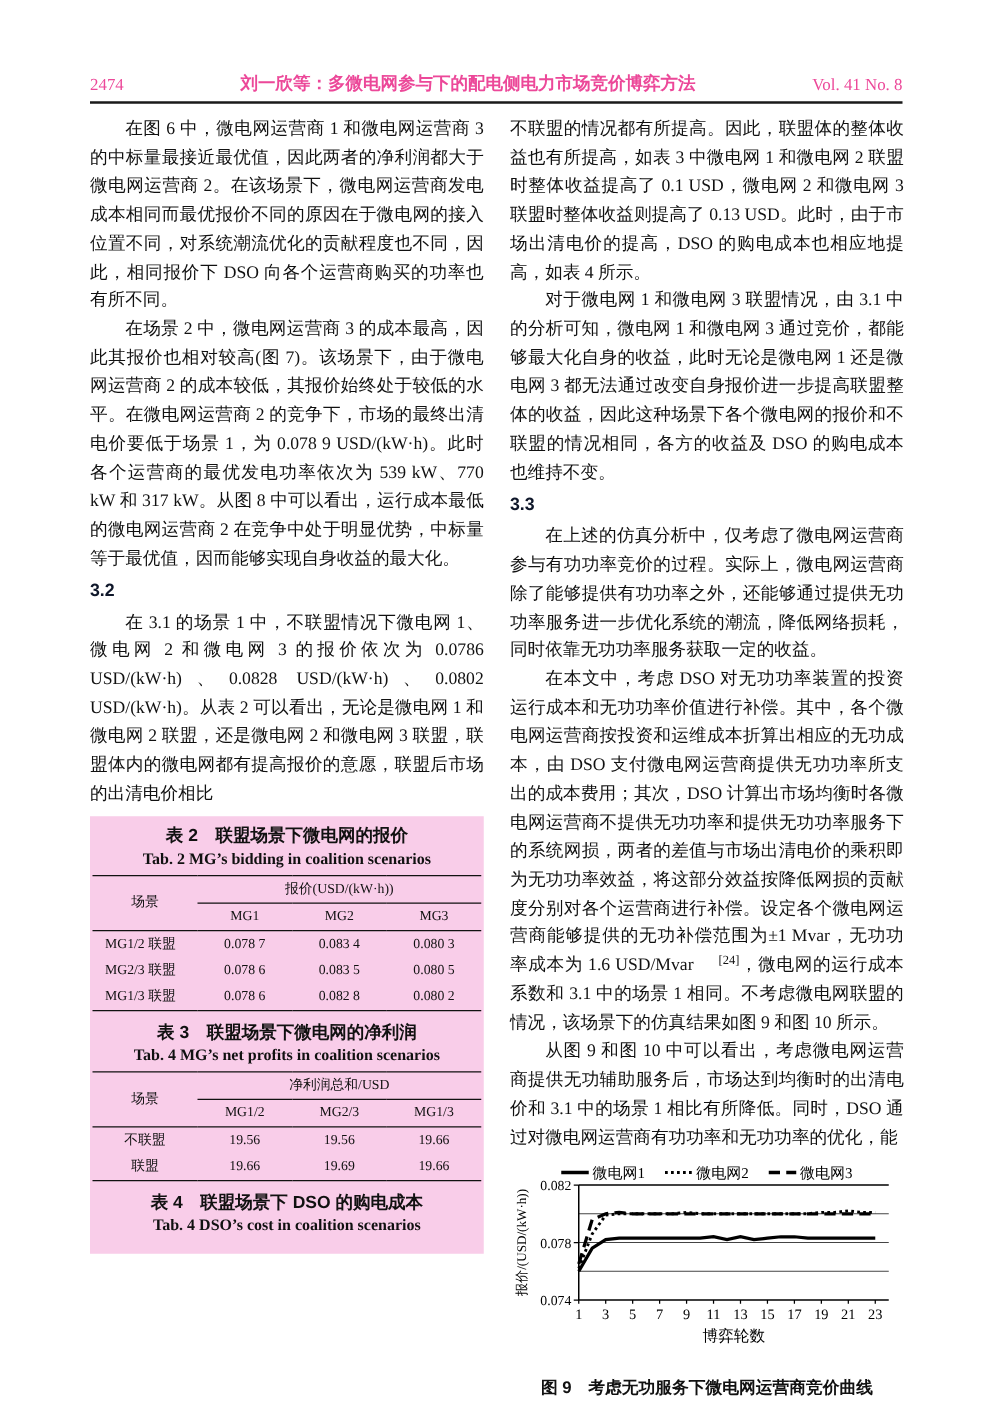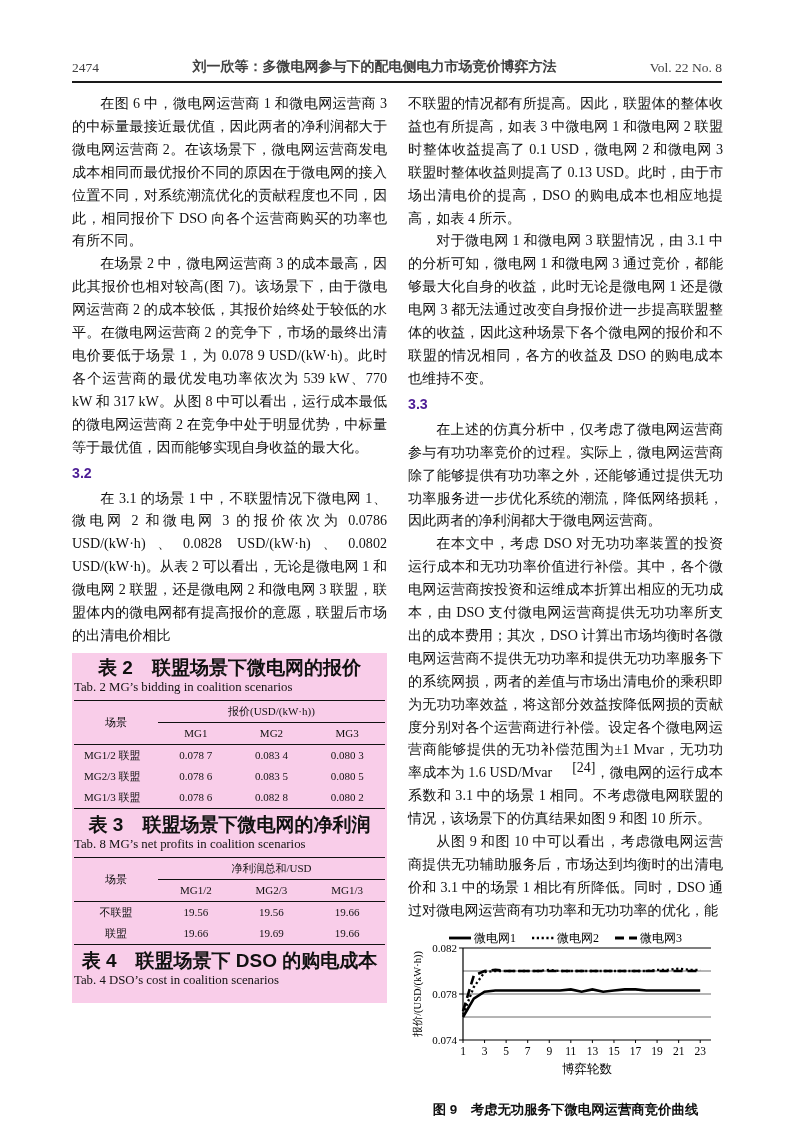--- a/index.html
+++ b/index.html
@@ -6,52 +6,52 @@
   html,body { background:#ffffff; }
   body {
     width:793px; height:1122px; overflow:hidden; position:relative;
     font-family:"Liberation Serif","DejaVu Serif",serif;
     color:#111;
   }
   .page-header {
     margin:58px 71px 0 72px;
     display:flex; justify-content:space-between; align-items:flex-end;
     border-bottom:2px solid #1a1a1a; padding-bottom:5px;
-    color:#404040; font-size:13.5px;
+    color:#ec4899; font-size:13.5px;
   }
   .page-header .jtitle { font-size:14px; font-weight:bold; font-family:"Liberation Sans",sans-serif; }
   .columns {
     margin:9px 71px 0 72px;
     display:flex; gap:21px;
   }
   .col { width:315px; flex:0 0 315px; }
   p.body {
     font-size:14.1px; line-height:22.9px;
     text-align:justify; text-justify:inter-character;
     text-indent:2em;
     font-family:Liberation Serif, serif;
   }
   .sec-heading {
-    color:#4c1d95; font-weight:bold;
+    color:#0f172a; font-weight:bold;
     font-family:"Liberation Sans","DejaVu Sans",sans-serif;
     font-size:14.2px; line-height:24px; margin:2px 0 2px 0;
     display:flex; gap:10px;
   }
-  sup { font-size:14px; vertical-align:super; line-height:0;padding-left:20px; }
+  sup { font-size:10px; vertical-align:super; line-height:0;padding-left:20px; }
 
   
   .pink-block {
     background:#f9cde9; margin-top:6px; padding:5px 2px 10px 2px;
   }
   .tb-title-zh {
-    text-align:center; font-weight:bold; font-size:19px; line-height:20px;
+    text-align:center; font-weight:bold; font-size:14px; line-height:20px;
     font-family:"Liberation Sans","DejaVu Sans",sans-serif;
   }
   .tb-title-en {
-    font-weight:normal; font-size:12.8px; line-height:19px;
+    text-align:center; font-weight:bold; font-size:12.8px; line-height:19px;
     margin-bottom:3px;
   }
   table.tbl {
     width:100%; border-collapse:collapse;
     font-size:11px; line-height:15px;
     border-top:1.6px solid #111; border-bottom:1.6px solid #111;
     margin-bottom:6px;
   }
   table.tbl th, table.tbl td { font-weight:normal; padding:3px 4px; text-align:center; }
   table.tbl thead .hdr-bottom { border-bottom:1px solid #111; }
@@ -66,21 +66,21 @@
     font-family:"Liberation Sans","DejaVu Sans",sans-serif; margin-top:19px;
   }
   .fig-cap-en { text-align:center; font-weight:bold; font-size:13px; line-height:19px; }
 </style>
 </head>
 <body>
 
 <div class="page-header">
   <span>2474</span>
   <span class="jtitle">刘一欣等：多微电网参与下的配电侧电力市场竞价博弈方法</span>
-  <span>Vol. 22 No. 8</span>
+  <span>Vol. 41 No. 8</span>
 </div>
 
 <div class="columns">
 
   <div class="col">
     <p class="body">在图 6 中，微电网运营商 1 和微电网运营商 3 的中标量最接近最优值，因此两者的净利润都大于微电网运营商 2。在该场景下，微电网运营商发电成本相同而最优报价不同的原因在于微电网的接入位置不同，对系统潮流优化的贡献程度也不同，因此，相同报价下 DSO 向各个运营商购买的功率也有所不同。</p>
     <p class="body">在场景 2 中，微电网运营商 3 的成本最高，因此其报价也相对较高(图 7)。该场景下，由于微电网运营商 2 的成本较低，其报价始终处于较低的水平。在微电网运营商 2 的竞争下，市场的最终出清电价要低于场景 1，为 0.078 9 USD/(kW·h)。此时各个运营商的最优发电功率依次为 539 kW、770 kW 和 317 kW。从图 8 中可以看出，运行成本最低的微电网运营商 2 在竞争中处于明显优势，中标量等于最优值，因而能够实现自身收益的最大化。</p>
     <div class="sec-heading">
       <span>3.2</span>
     </div>
@@ -118,21 +118,21 @@
           <tr>
             <td class="scn-left">MG1/3 联盟</td>
             <td>0.078 6</td>
             <td>0.082 8</td>
             <td>0.080 2</td>
           </tr>
         </tbody>
       </table>
 
       <div class="tb-title-zh">表 3　联盟场景下微电网的净利润</div>
-      <div class="tb-title-en">Tab. 8  MG’s net profits in coalition scenarios</div>
+      <div class="tb-title-en">Tab. 4  MG’s net profits in coalition scenarios</div>
       <table class="tbl">
         <thead>
           <tr>
             <th rowspan="2" class="hdr-bottom" style="width:27%;">场景</th>
             <th colspan="3" class="grp">净利润总和/USD</th>
           </tr>
           <tr>
             <th class="hdr-bottom">MG1/2</th>
             <th class="hdr-bottom">MG2/3</th>
             <th class="hdr-bottom">MG1/3</th>
@@ -159,21 +159,21 @@
 
     </div>
   </div>
 
   <div class="col">
     <p class="body" style="text-indent:0;">不联盟的情况都有所提高。因此，联盟体的整体收益也有所提高，如表 3 中微电网 1 和微电网 2 联盟时整体收益提高了 0.1 USD，微电网 2 和微电网 3 联盟时整体收益则提高了 0.13 USD。此时，由于市场出清电价的提高，DSO 的购电成本也相应地提高，如表 4 所示。</p>
     <p class="body">对于微电网 1 和微电网 3 联盟情况，由 3.1 中的分析可知，微电网 1 和微电网 3 通过竞价，都能够最大化自身的收益，此时无论是微电网 1 还是微电网 3 都无法通过改变自身报价进一步提高联盟整体的收益，因此这种场景下各个微电网的报价和不联盟的情况相同，各方的收益及 DSO 的购电成本也维持不变。</p>
     <div class="sec-heading">
       <span>3.3</span>
     </div>
-    <p class="body">在上述的仿真分析中，仅考虑了微电网运营商参与有功功率竞价的过程。实际上，微电网运营商除了能够提供有功功率之外，还能够通过提供无功功率服务进一步优化系统的潮流，降低网络损耗，因此两者的净利润都大于微电网运营商。</p>
+    <p class="body">在上述的仿真分析中，仅考虑了微电网运营商参与有功功率竞价的过程。实际上，微电网运营商除了能够提供有功功率之外，还能够通过提供无功功率服务进一步优化系统的潮流，降低网络损耗，同时依靠无功功率服务获取一定的收益。</p>
     <p class="body"><span>在本文中，考虑 DSO 对无功功率装置的投资运行成本和无功功率价值进行补偿。其中，各个微电网运营商按投资和运维成本折算出相应的无功成本，由 DSO 支付微电网运营商提供无功功率所支出的成本费用；其次，DSO 计算出市场均衡时各微电网运营商不提供无功功率和提供无功功率服务下的系统网损，两者的差值与市场出清电价的乘积即为无功功率效益，将这部分效益按降低网损的贡献度分别对各个运营商进行补偿。设定各个微电网运营商能够提供的无功补偿范围为±1 Mvar，无功功率成本为 1.6 USD/Mvar</span><sup>[24]</sup><span>，微电网的运行成本系数和 3.1 中的场景 1 相同。不考虑微电网联盟的情况，该场景下的仿真结果如图 9 和图 10 所示。</span></p>
     <p class="body">从图 9 和图 10 中可以看出，考虑微电网运营商提供无功辅助服务后，市场达到均衡时的出清电价和 3.1 中的场景 1 相比有所降低。同时，DSO 通过对微电网运营商有功功率和无功功率的优化，能</p>
 
     <div class="figure-block">
       <svg class="fig-chart" width="314" height="150" viewBox="0 0 314 150">
           <line x1="54" y1="87" x2="302" y2="87" stroke="#444" stroke-width="0.8"></line>
           <line x1="54" y1="64" x2="302" y2="64" stroke="#444" stroke-width="0.8"></line>
           <line x1="54" y1="41" x2="302" y2="41" stroke="#444" stroke-width="0.8"></line>
           <line x1="54" y1="18" x2="302" y2="18" stroke="#000" stroke-width="1.2"></line>
           <line x1="54" y1="18" x2="54" y2="110" stroke="#000" stroke-width="1.2"></line>

